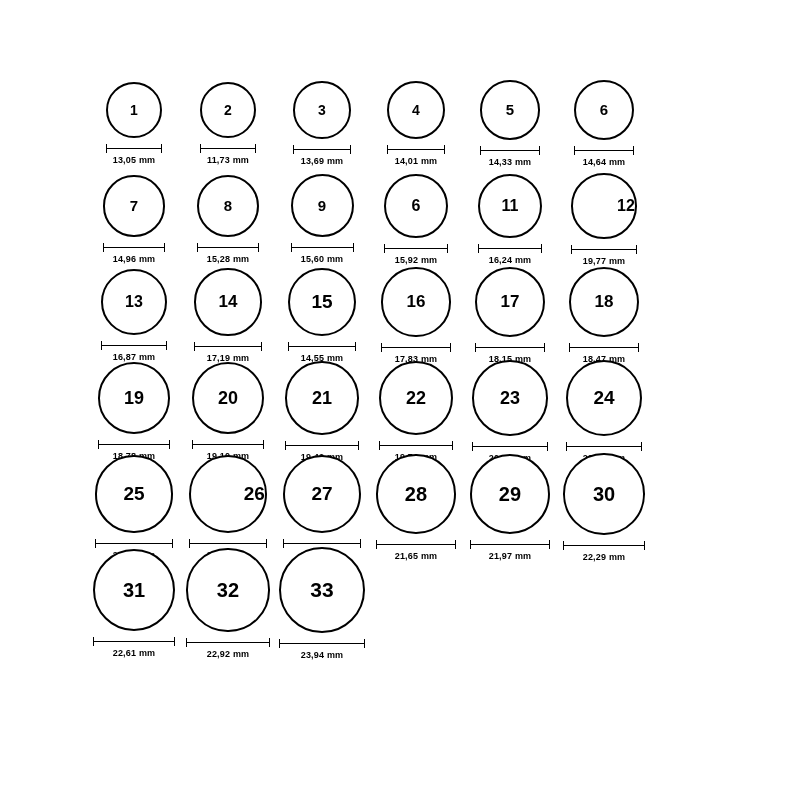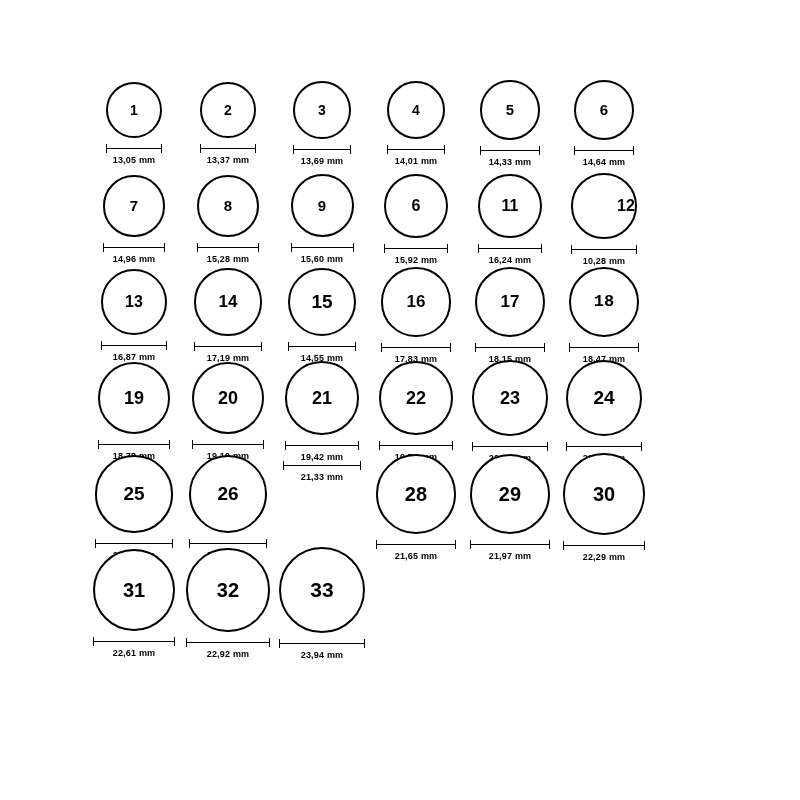--- a/index.html
+++ b/index.html
@@ -90,21 +90,21 @@
     </div>
     <div class="ring-cell" style="left: 184px; top: 81.56px; width: 88px;">
       <div class="ring-circle" style="width: 56.88px; height: 56.88px;">
         <span class="ring-size" style="font-size: 14px;">2</span>
       </div>
       <div class="measure" style="width: 56.88px;">
         <div class="bar"></div>
         <div class="tick-left"></div>
         <div class="tick-right"></div>
       </div>
-      <div class="ring-mm">13,37 mm</div>
+      <div class="ring-mm">11,73 mm</div>
     </div>
     <div class="ring-cell" style="left: 278px; top: 81.12px; width: 88px;">
       <div class="ring-circle" style="width: 57.76px; height: 57.76px;">
         <span class="ring-size" style="font-size: 14px;">3</span>
       </div>
       <div class="measure" style="width: 57.76px;">
         <div class="bar"></div>
         <div class="tick-left"></div>
         <div class="tick-right"></div>
       </div>
@@ -200,21 +200,21 @@
     </div>
     <div class="ring-cell" style="left: 560px; top: 173.174px; width: 88px;">
       <div class="ring-circle" style="width: 65.6525px; height: 65.6525px; justify-content: flex-end;">
         <span class="ring-size" style="font-size: 16px;">12</span>
       </div>
       <div class="measure" style="width: 65.6525px;">
         <div class="bar"></div>
         <div class="tick-left"></div>
         <div class="tick-right"></div>
       </div>
-      <div class="ring-mm">10,28 mm</div>
+      <div class="ring-mm">19,77 mm</div>
     </div>
     <div class="ring-cell" style="left: 90px; top: 268.748px; width: 88px;">
       <div class="ring-circle" style="width: 66.505px; height: 66.505px;">
         <span class="ring-size" style="font-size: 16px;">13</span>
       </div>
       <div class="measure" style="width: 66.505px;">
         <div class="bar"></div>
         <div class="tick-left"></div>
         <div class="tick-right"></div>
       </div>
@@ -258,21 +258,21 @@
         <span class="ring-size" style="font-size: 17px;">17</span>
       </div>
       <div class="measure" style="width: 70.025px;">
         <div class="bar"></div>
         <div class="tick-left"></div>
         <div class="tick-right"></div>
       </div>
       <div class="ring-mm">18,15 mm</div>
     </div>
     <div class="ring-cell" style="left: 560px; top: 266.548px; width: 88px;">
-      <div class="ring-circle" style="width: 70.905px; height: 70.905px; font-family: Liberation Mono, monospace;">
+      <div class="ring-circle" style="width: 70.905px; height: 70.905px;">
         <span class="ring-size" style="font-size: 17px;">18</span>
       </div>
       <div class="measure" style="width: 70.905px;">
         <div class="bar"></div>
         <div class="tick-left"></div>
         <div class="tick-right"></div>
       </div>
       <div class="ring-mm">18,47 mm</div>
     </div>
     <div class="ring-cell" style="left: 90px; top: 362.121px; width: 88px;">
@@ -346,31 +346,34 @@
         <span class="ring-size" style="font-size: 19px;">25</span>
       </div>
       <div class="measure" style="width: 77.0375px;">
         <div class="bar"></div>
         <div class="tick-left"></div>
         <div class="tick-right"></div>
       </div>
       <div class="ring-mm">20,70 mm</div>
     </div>
     <div class="ring-cell" style="left: 184px; top: 455.055px; width: 88px;">
-      <div class="ring-circle" style="width: 77.89px; height: 77.89px;">
+      <div class="ring-circle" style="width: 77.89px; height: 77.89px; justify-content: flex-end;">
         <span class="ring-size" style="font-size: 19px;">26</span>
       </div>
       <div class="measure" style="width: 77.89px;">
         <div class="bar"></div>
         <div class="tick-left"></div>
         <div class="tick-right"></div>
       </div>
       <div class="ring-mm">21,01 mm</div>
     </div>
     <div class="ring-cell" style="left: 278px; top: 454.615px; width: 88px;">
+      <div class="ring-circle" style="width: 78.77px; height: 78.77px;">
+        <span class="ring-size" style="font-size: 19px;">27</span>
+      </div>
       <div class="measure" style="width: 78.77px;">
         <div class="bar"></div>
         <div class="tick-left"></div>
         <div class="tick-right"></div>
       </div>
       <div class="ring-mm">21,33 mm</div>
     </div>
     <div class="ring-cell" style="left: 372px; top: 454.175px; width: 88px;">
       <div class="ring-circle" style="width: 79.65px; height: 79.65px;">
         <span class="ring-size" style="font-size: 20px;">28</span>

